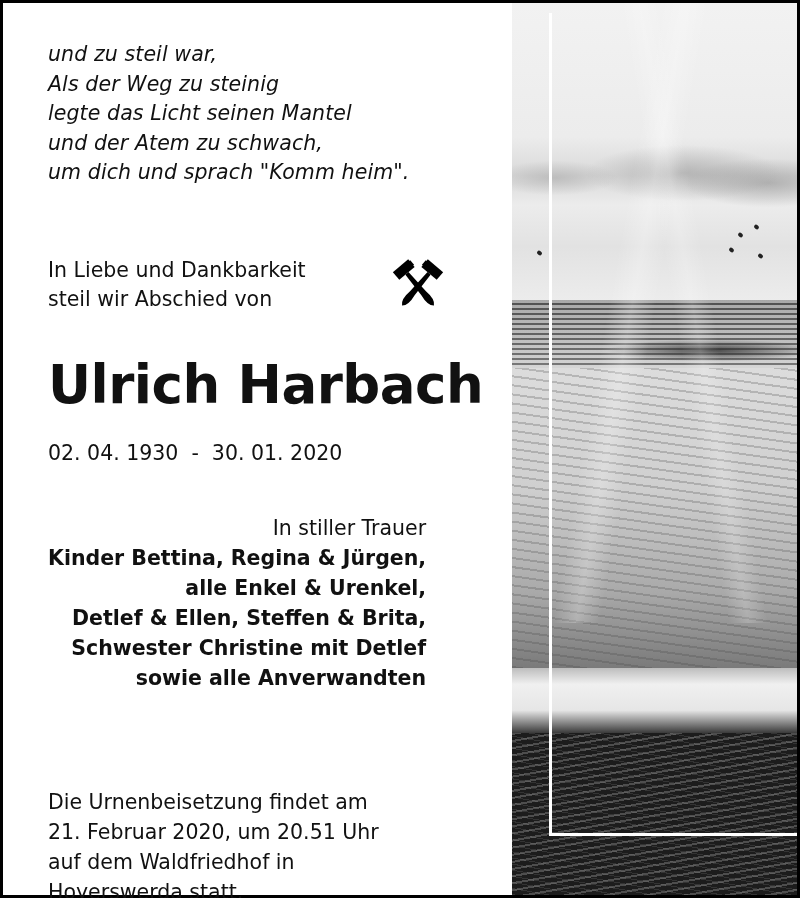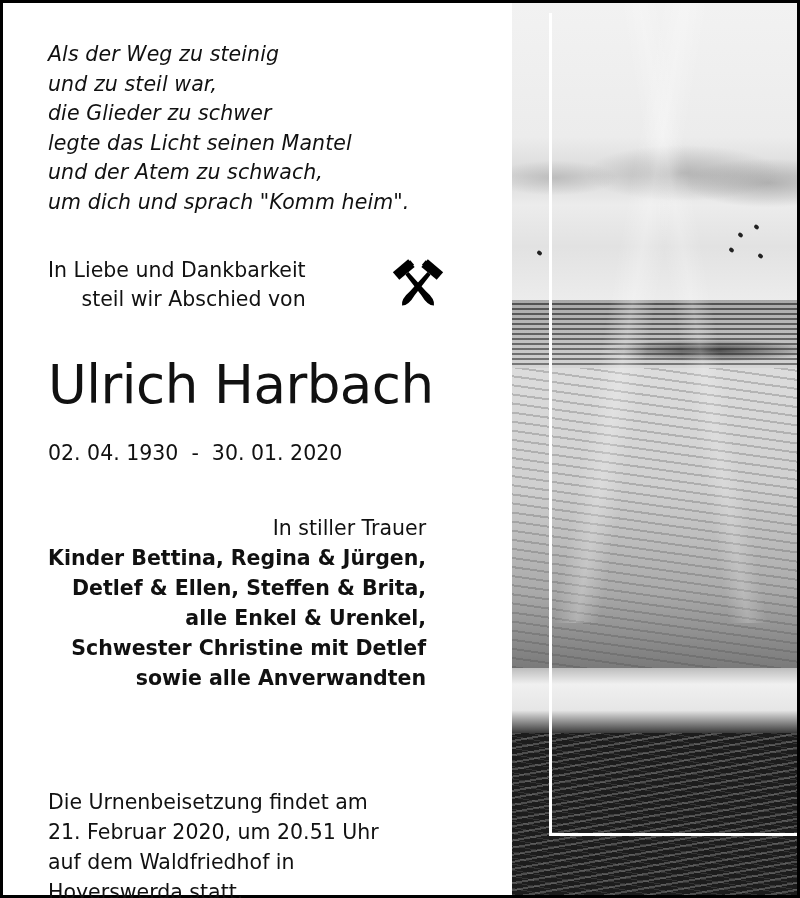--- a/index.html
+++ b/index.html
@@ -19,27 +19,27 @@
   .poem {
     position: absolute; left: 45px; top: 37px;
     font-style: italic; font-size: 20.5px; line-height: 29.5px;
     letter-spacing: 0.1px;
   }
   .poem div { white-space: nowrap; }
   .intro {
     position: absolute; left: 45px; top: 253px;
     font-size: 20.5px; line-height: 29px;
   }
-  .intro div { white-space: nowrap; text-align: right; }
+  .intro div { white-space: nowrap; }
   .hammers {
     position: absolute; left: 386px; top: 252px; width: 58px; height: 60px;
   }
   .name {
     position: absolute; left: 45px; top: 350px;
-    font-weight: normal; font-size: 53px; line-height: 64px;
+    font-weight: bold; font-size: 53px; line-height: 64px;
     letter-spacing: -0.5px; white-space: nowrap;
   }
   .dates {
     position: absolute; left: 45px; top: 435px;
     font-size: 20.5px; line-height: 30px; white-space: pre;
   }
   .mourners {
     position: absolute; left: 45px; top: 510px;
     font-size: 20.5px; line-height: 30px; text-align: right;
   }
@@ -101,23 +101,22 @@
   .frame-v { position: absolute; left: 37px; top: 10px; width: 3px; height: 822px; background: #ffffff; }
   .frame-h { position: absolute; left: 37px; top: 830px; width: 250px; height: 3px; background: #ffffff; }
 </style>
 </head>
 <body>
 
 <div class="card">
   <div class="text-col">
 
     <div class="poem">
+      <div>und zu steil war,</div>
       <div>Als der Weg zu steinig</div>
-      <div>und zu steil war,</div>
-      <div>die Glieder zu schwer</div>
       <div>legte das Licht seinen Mantel</div>
       <div>und der Atem zu schwach,</div>
       <div>um dich und sprach "Komm heim".</div>
     </div>
 
     <div class="intro">
       <div>In Liebe und Dankbarkeit</div>
       <div>steil wir Abschied von</div>
     </div>
 
@@ -138,22 +137,22 @@
       </svg>
     </div>
 
     <div class="name">Ulrich Harbach</div>
 
     <div class="dates">02. 04. 1930  -  30. 01. 2020</div>
 
     <div class="mourners">
       <div>In stiller Trauer</div>
       <div class="b">Kinder Bettina, Regina &amp; Jürgen,</div>
+      <div class="b">alle Enkel &amp; Urenkel,</div>
       <div class="b">Detlef &amp; Ellen, Steffen &amp; Brita,</div>
-      <div class="b">alle Enkel &amp; Urenkel,</div>
       <div class="b">Schwester Christine mit Detlef</div>
       <div class="b">sowie alle Anverwandten</div>
     </div>
 
     <div class="burial">
       <div>Die Urnenbeisetzung findet am</div>
       <div>21. Februar 2020, um 20.51 Uhr</div>
       <div>auf dem Waldfriedhof in</div>
       <div>Hoyerswerda statt.</div>
     </div>

